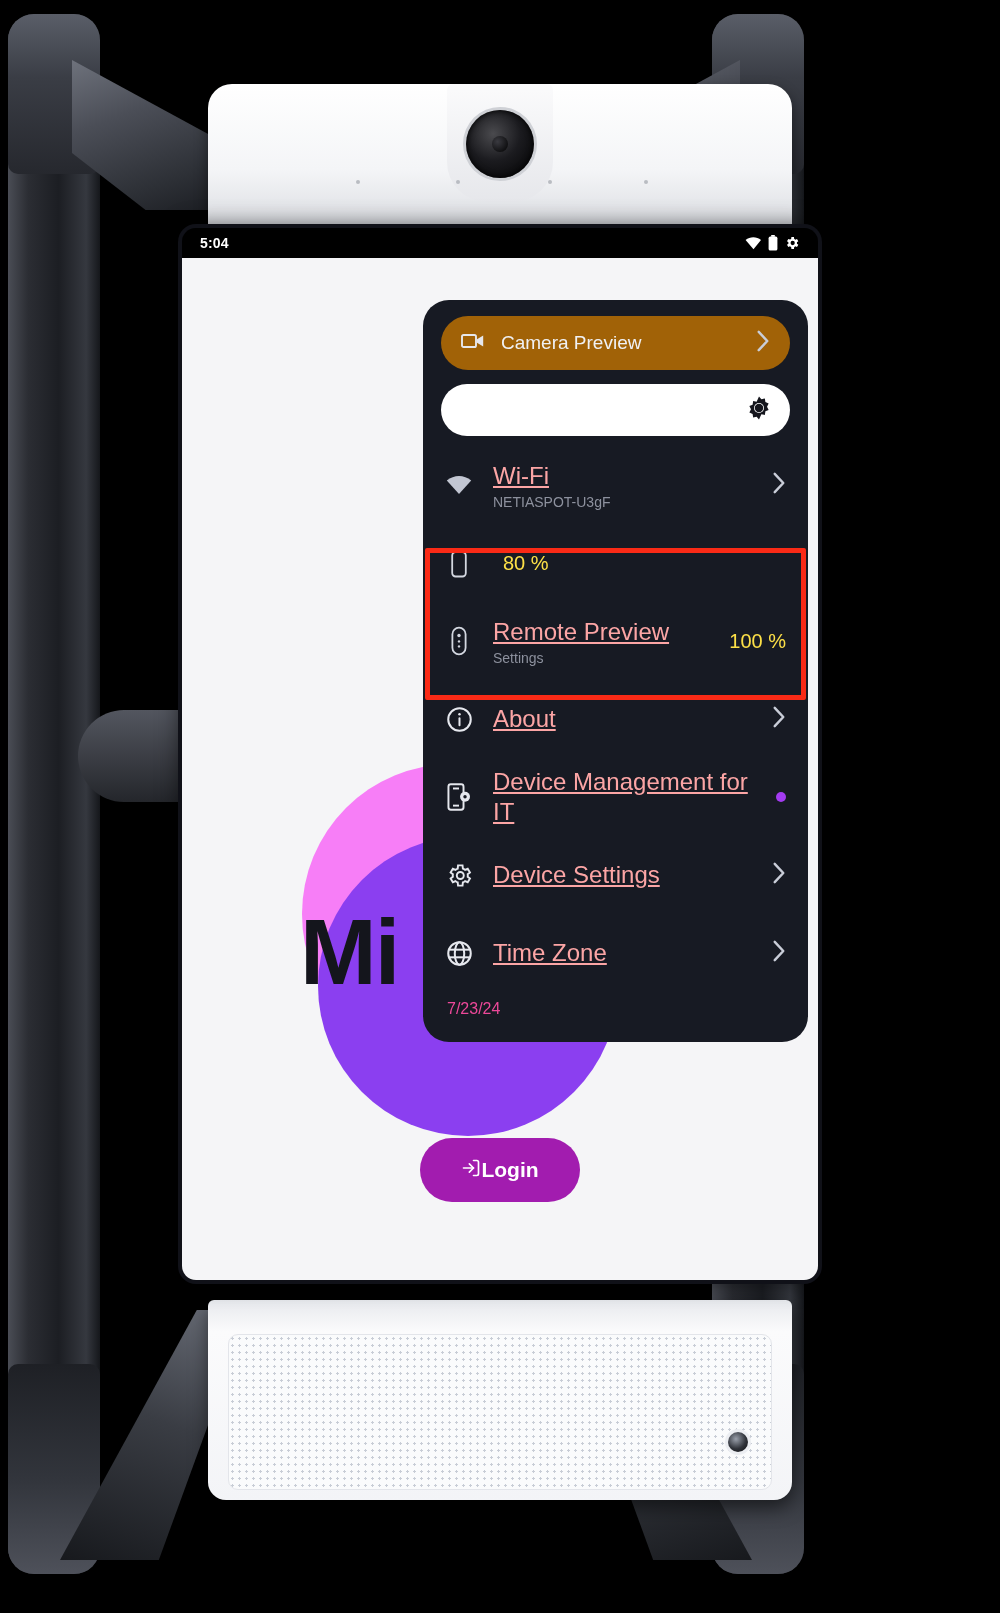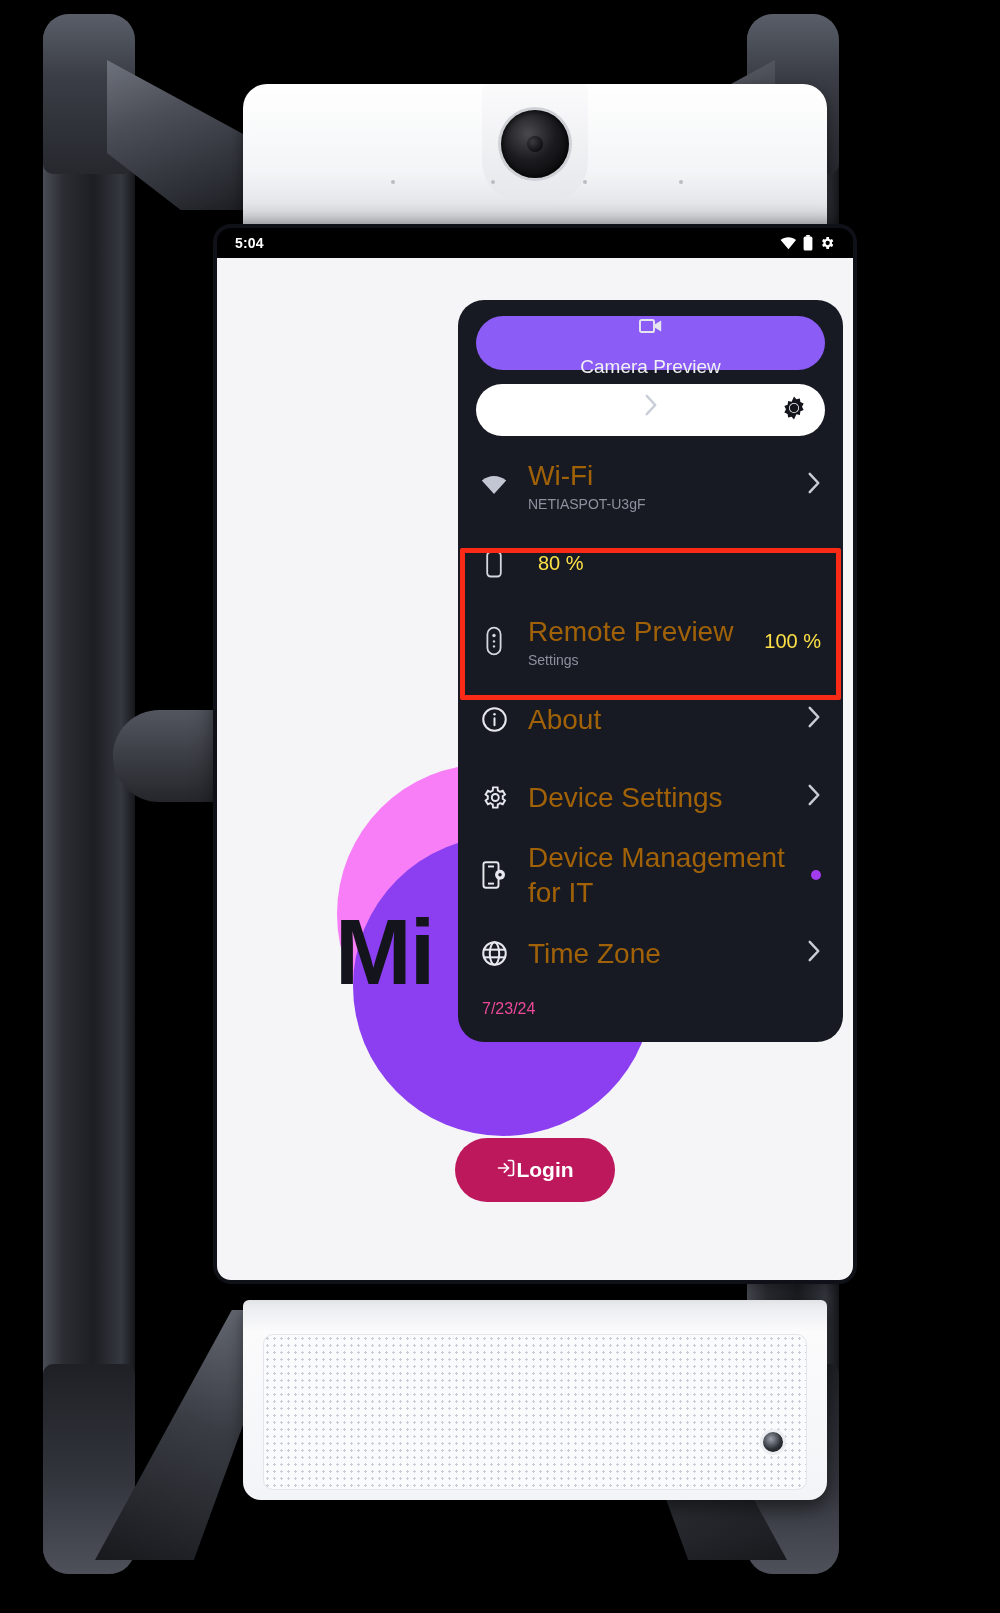--- a/index.html
+++ b/index.html
@@ -2,21 +2,21 @@
 <html><head>
 <meta charset="utf-8">
 <style>
   * { box-sizing: border-box; margin: 0; padding: 0; }
   html, body {
     width: 1000px; height: 1613px;
     background: #000000;
     font-family: "Liberation Sans", sans-serif;
     overflow: hidden;
   }
-  #stage { position: relative; width: 812px; height: 1613px; background: #000; margin-left: 35px; }
+  #stage { position: relative; width: 812px; height: 1613px; background: #000; }
 
   
   .post {
     position: absolute;
     background: linear-gradient(90deg,#4a4d55 0%,#2b2d33 22%,#1c1e23 55%,#35383f 85%,#15171b 100%);
     border-radius: 26px;
   }
   .post-l { left: 8px;  top: 14px;  width: 92px; height: 1560px; }
   .post-r { right: 8px; top: 14px;  width: 92px; height: 1560px; }
   .post-cap {
@@ -127,53 +127,52 @@
     border-radius: 50%; background: #8b3ff0;
   }
   .brand-title {
     position:absolute; left: 118px; top: 648px;
     font-size: 92px; font-weight: 700; color: #14151c; letter-spacing: -2px;
     line-height: 1;
   }
   .login-btn {
     position:absolute; left: 50%; transform: translateX(-50%); top: 880px;
     width: 160px; height: 64px; border: none; border-radius: 32px;
-    background: #be185d; color: #fff;
+    background: #a21caf; color: #fff;
     font-family: "Liberation Sans", sans-serif;
     font-size: 21px; font-weight: 700;
     display:flex; align-items:center; justify-content:center; gap: 0;
     cursor: pointer;
   }
 
   
   .panel {
     position:absolute; right: 10px; top: 42px; width: 385px;
     background: #171a23; border-radius: 26px;
     padding: 16px 0 24px 0;
   }
   .pill {
     margin: 0 18px 14px 18px; height: 54px;
-    background: #8b5cf6; border-radius: 27px;
+    background: #a16207; border-radius: 27px;
     display:flex; align-items:center; padding: 0 20px; gap: 16px;
     cursor: pointer;
-    flex-direction: column;
   }
   .pill-label { color: #f0f1f4; font-size: 19px; flex: 1; }
   .slider-track {
     margin: 0 18px 10px 18px; height: 52px; background: #ffffff;
     border-radius: 26px; display:flex; align-items:center;
     justify-content:flex-end; padding-right: 18px; cursor: pointer;
   }
   .menu-item {
     display:flex; align-items:center; gap: 20px;
     padding: 0 22px; min-height: 78px; cursor:pointer; position:relative;
   }
   .mi-icon { width: 28px; display:flex; align-items:center; justify-content:center; flex: 0 0 28px; }
   .mi-text { flex: 1; min-width: 0; }
-  .mi-title { color: #a16207; font-size: 28px; line-height: 1.25; }
+  .mi-title { color: #fca5a5; font-size: 24px; line-height: 1.25; text-decoration: underline; }
   .mi-sub { color: #8d919e; font-size: 14px; margin-top: 3px; }
   .mi-value { color: #fde047; font-size: 20px; margin-left: 10px; white-space: nowrap; }
   .mi-chevron { color:#b9bdc8; flex: 0 0 auto; }
   .dot-badge { width: 10px; height: 10px; border-radius: 50%; background: #a33bf0; }
   .panel-date { color: #ec4899; font-size: 16px; padding: 8px 24px 0 24px; }
 
   
   .highlight-box {
     position:absolute; left: 2px; top: 248px; width: 381px; height: 152px;
     border: 5px solid #fa2a16; border-radius: 2px; pointer-events:none;
@@ -340,53 +339,53 @@
           </span>
           <span class="mi-chevron">
             <svg width="14" height="22" viewBox="0 0 10 18" fill="none" stroke="#c9cdd8" stroke-width="2" stroke-linecap="round" stroke-linejoin="round">
                 <polyline points="1.5 1.5 8.5 9 1.5 16.5"></polyline>
               </svg>
           </span>
         </div>
 
         <div class="menu-item">
           <span class="mi-icon">
-            <svg width="27" height="27" viewBox="0 0 24 24" fill="none" stroke="#e6e8ee" stroke-width="1.7">
-              <path d="M19.3 13.1a7.6 7.6 0 0 0 0-2.2l2-1.5-2-3.4-2.4 1a7.6 7.6 0 0 0-1.9-1.1L14.7 3h-4l-.3 2.9c-.7.2-1.3.6-1.9 1.1l-2.4-1-2 3.4 2 1.5a7.6 7.6 0 0 0 0 2.2l-2 1.5 2 3.4 2.4-1c.6.5 1.2.9 1.9 1.1l.3 2.9h4l.3-2.9c.7-.2 1.3-.6 1.9-1.1l2.4 1 2-3.4z"></path>
-              <circle cx="12.7" cy="12" r="3.1"></circle>
-            </svg>
-          </span>
-          <span class="mi-text">
-            <div class="mi-title">Device Settings</div>
-          </span>
-          <span class="mi-chevron">
-            <svg width="14" height="22" viewBox="0 0 10 18" fill="none" stroke="#c9cdd8" stroke-width="2" stroke-linecap="round" stroke-linejoin="round">
-                <polyline points="1.5 1.5 8.5 9 1.5 16.5"></polyline>
-              </svg>
-          </span>
-        </div>
-
-        <div class="menu-item">
-          <span class="mi-icon">
             <svg width="24" height="28" viewBox="0 0 22 26" fill="none" stroke="#e6e8ee" stroke-width="1.8" stroke-linejoin="round">
               <rect x="1.2" y="1.2" width="14" height="23.6" rx="2.2"></rect>
               <line x1="5.4" y1="5.1" x2="11" y2="5.1"></line>
               <line x1="5.4" y1="21" x2="11" y2="21"></line>
               <circle cx="16.6" cy="12.8" r="4.6" fill="#e6e8ee" stroke="none"></circle>
               <circle cx="16.6" cy="12.8" r="1.6" fill="#171a23" stroke="none"></circle>
             </svg>
           </span>
           <span class="mi-text">
             <div class="mi-title">Device Management for IT</div>
           </span>
           <span class="dot-badge"></span>
         </div>
 
         <div class="menu-item">
           <span class="mi-icon">
+            <svg width="27" height="27" viewBox="0 0 24 24" fill="none" stroke="#e6e8ee" stroke-width="1.7">
+              <path d="M19.3 13.1a7.6 7.6 0 0 0 0-2.2l2-1.5-2-3.4-2.4 1a7.6 7.6 0 0 0-1.9-1.1L14.7 3h-4l-.3 2.9c-.7.2-1.3.6-1.9 1.1l-2.4-1-2 3.4 2 1.5a7.6 7.6 0 0 0 0 2.2l-2 1.5 2 3.4 2.4-1c.6.5 1.2.9 1.9 1.1l.3 2.9h4l.3-2.9c.7-.2 1.3-.6 1.9-1.1l2.4 1 2-3.4z"></path>
+              <circle cx="12.7" cy="12" r="3.1"></circle>
+            </svg>
+          </span>
+          <span class="mi-text">
+            <div class="mi-title">Device Settings</div>
+          </span>
+          <span class="mi-chevron">
+            <svg width="14" height="22" viewBox="0 0 10 18" fill="none" stroke="#c9cdd8" stroke-width="2" stroke-linecap="round" stroke-linejoin="round">
+                <polyline points="1.5 1.5 8.5 9 1.5 16.5"></polyline>
+              </svg>
+          </span>
+        </div>
+
+        <div class="menu-item">
+          <span class="mi-icon">
             <svg width="27" height="27" viewBox="0 0 24 24" fill="none" stroke="#e6e8ee" stroke-width="1.8">
               <circle cx="12" cy="12" r="10"></circle>
               <ellipse cx="12" cy="12" rx="4.2" ry="10"></ellipse>
               <line x1="2.2" y1="8.6" x2="21.8" y2="8.6"></line>
               <line x1="2.2" y1="15.4" x2="21.8" y2="15.4"></line>
             </svg>
           </span>
           <span class="mi-text">
             <div class="mi-title">Time Zone</div>
           </span>

